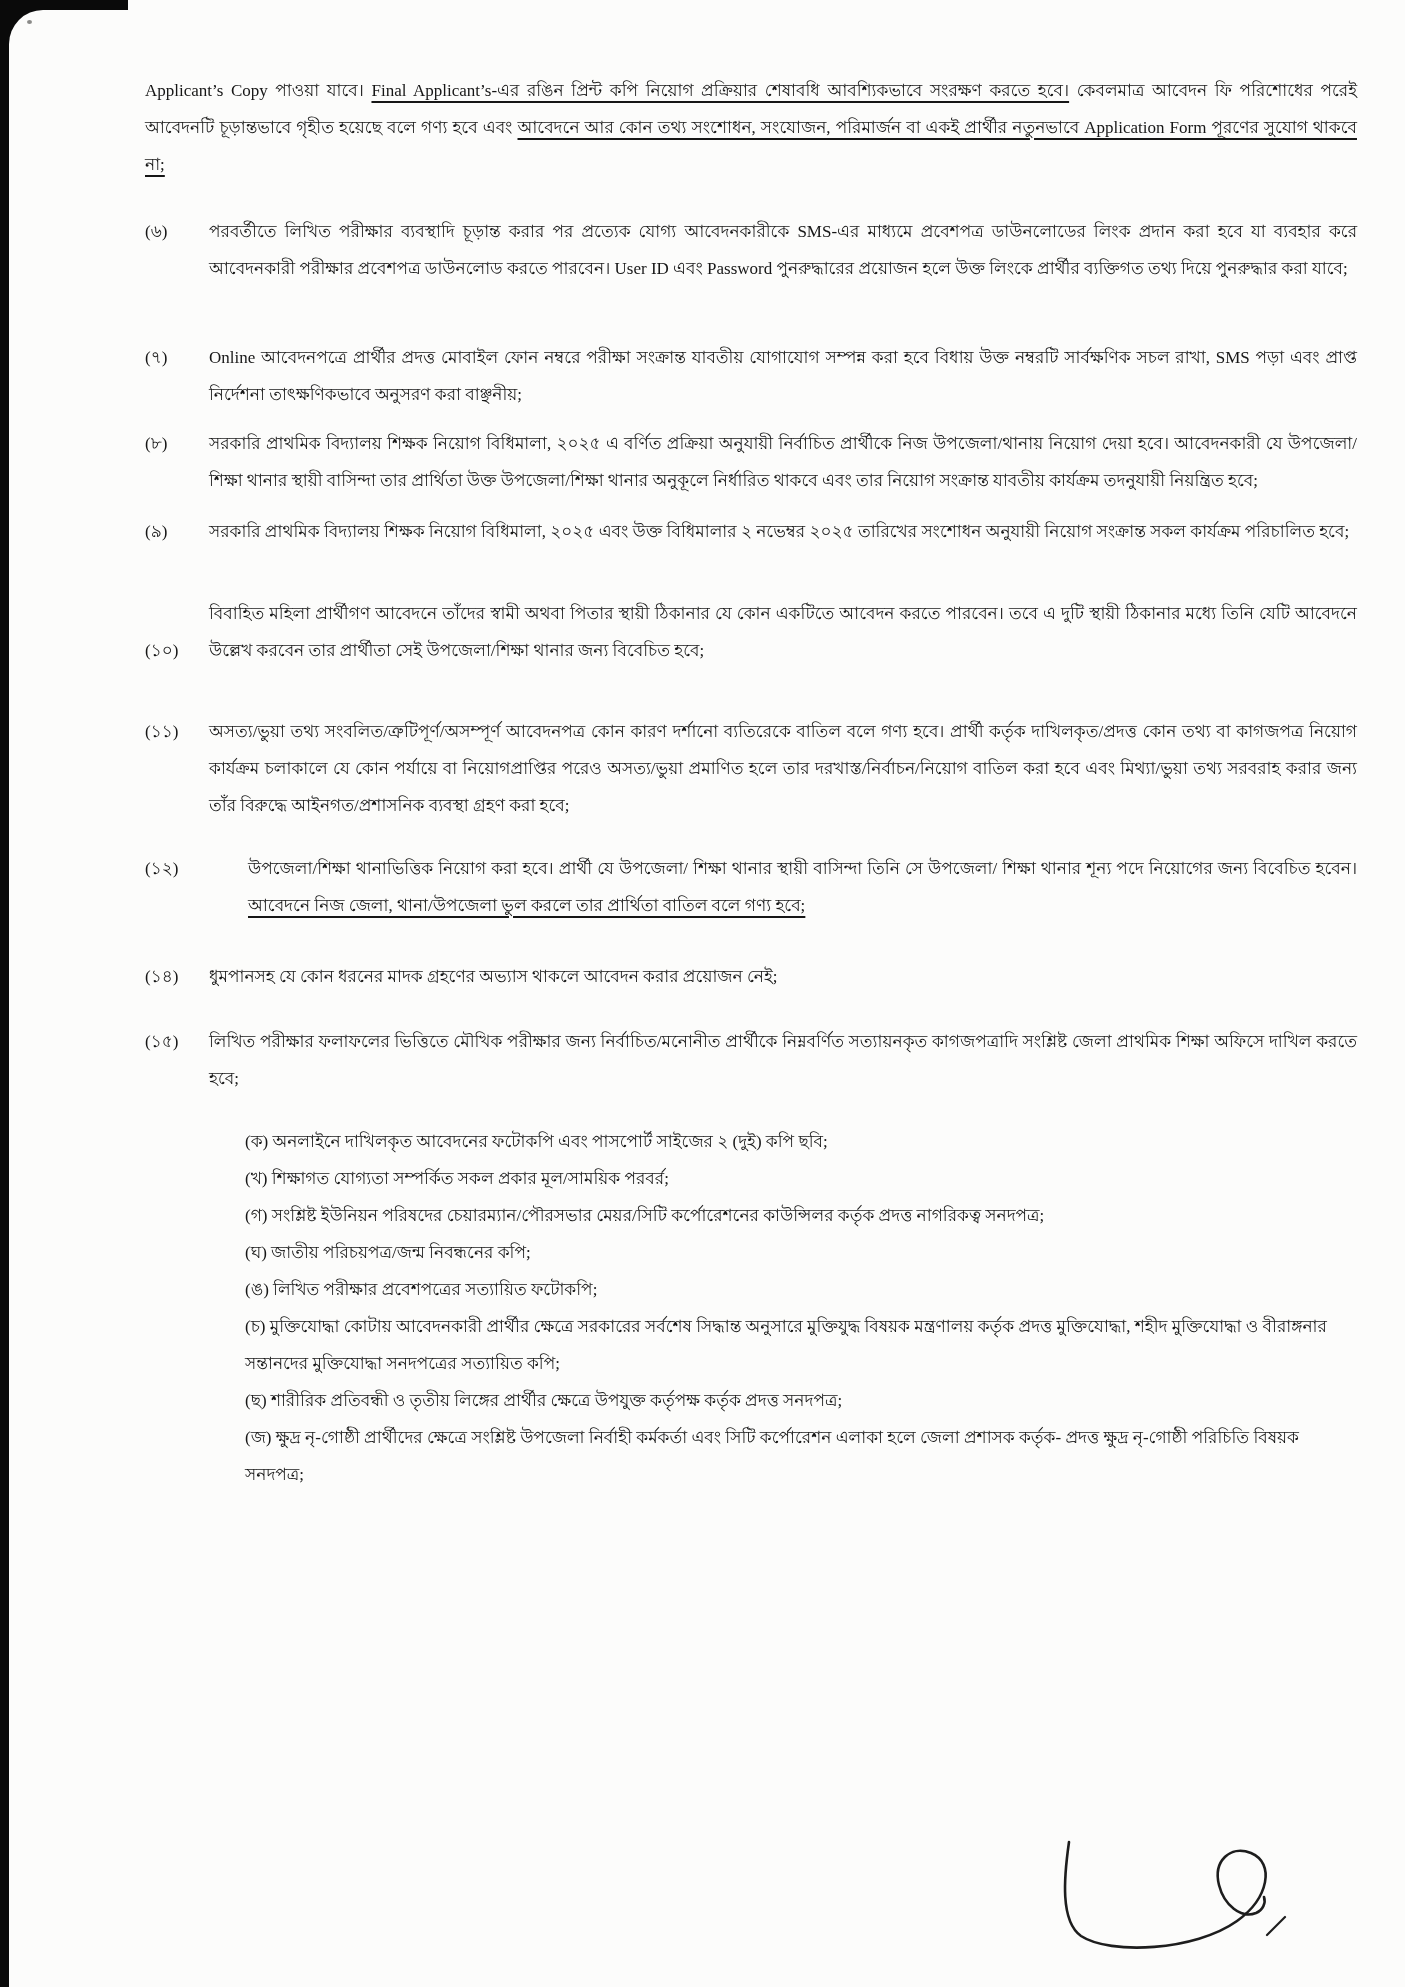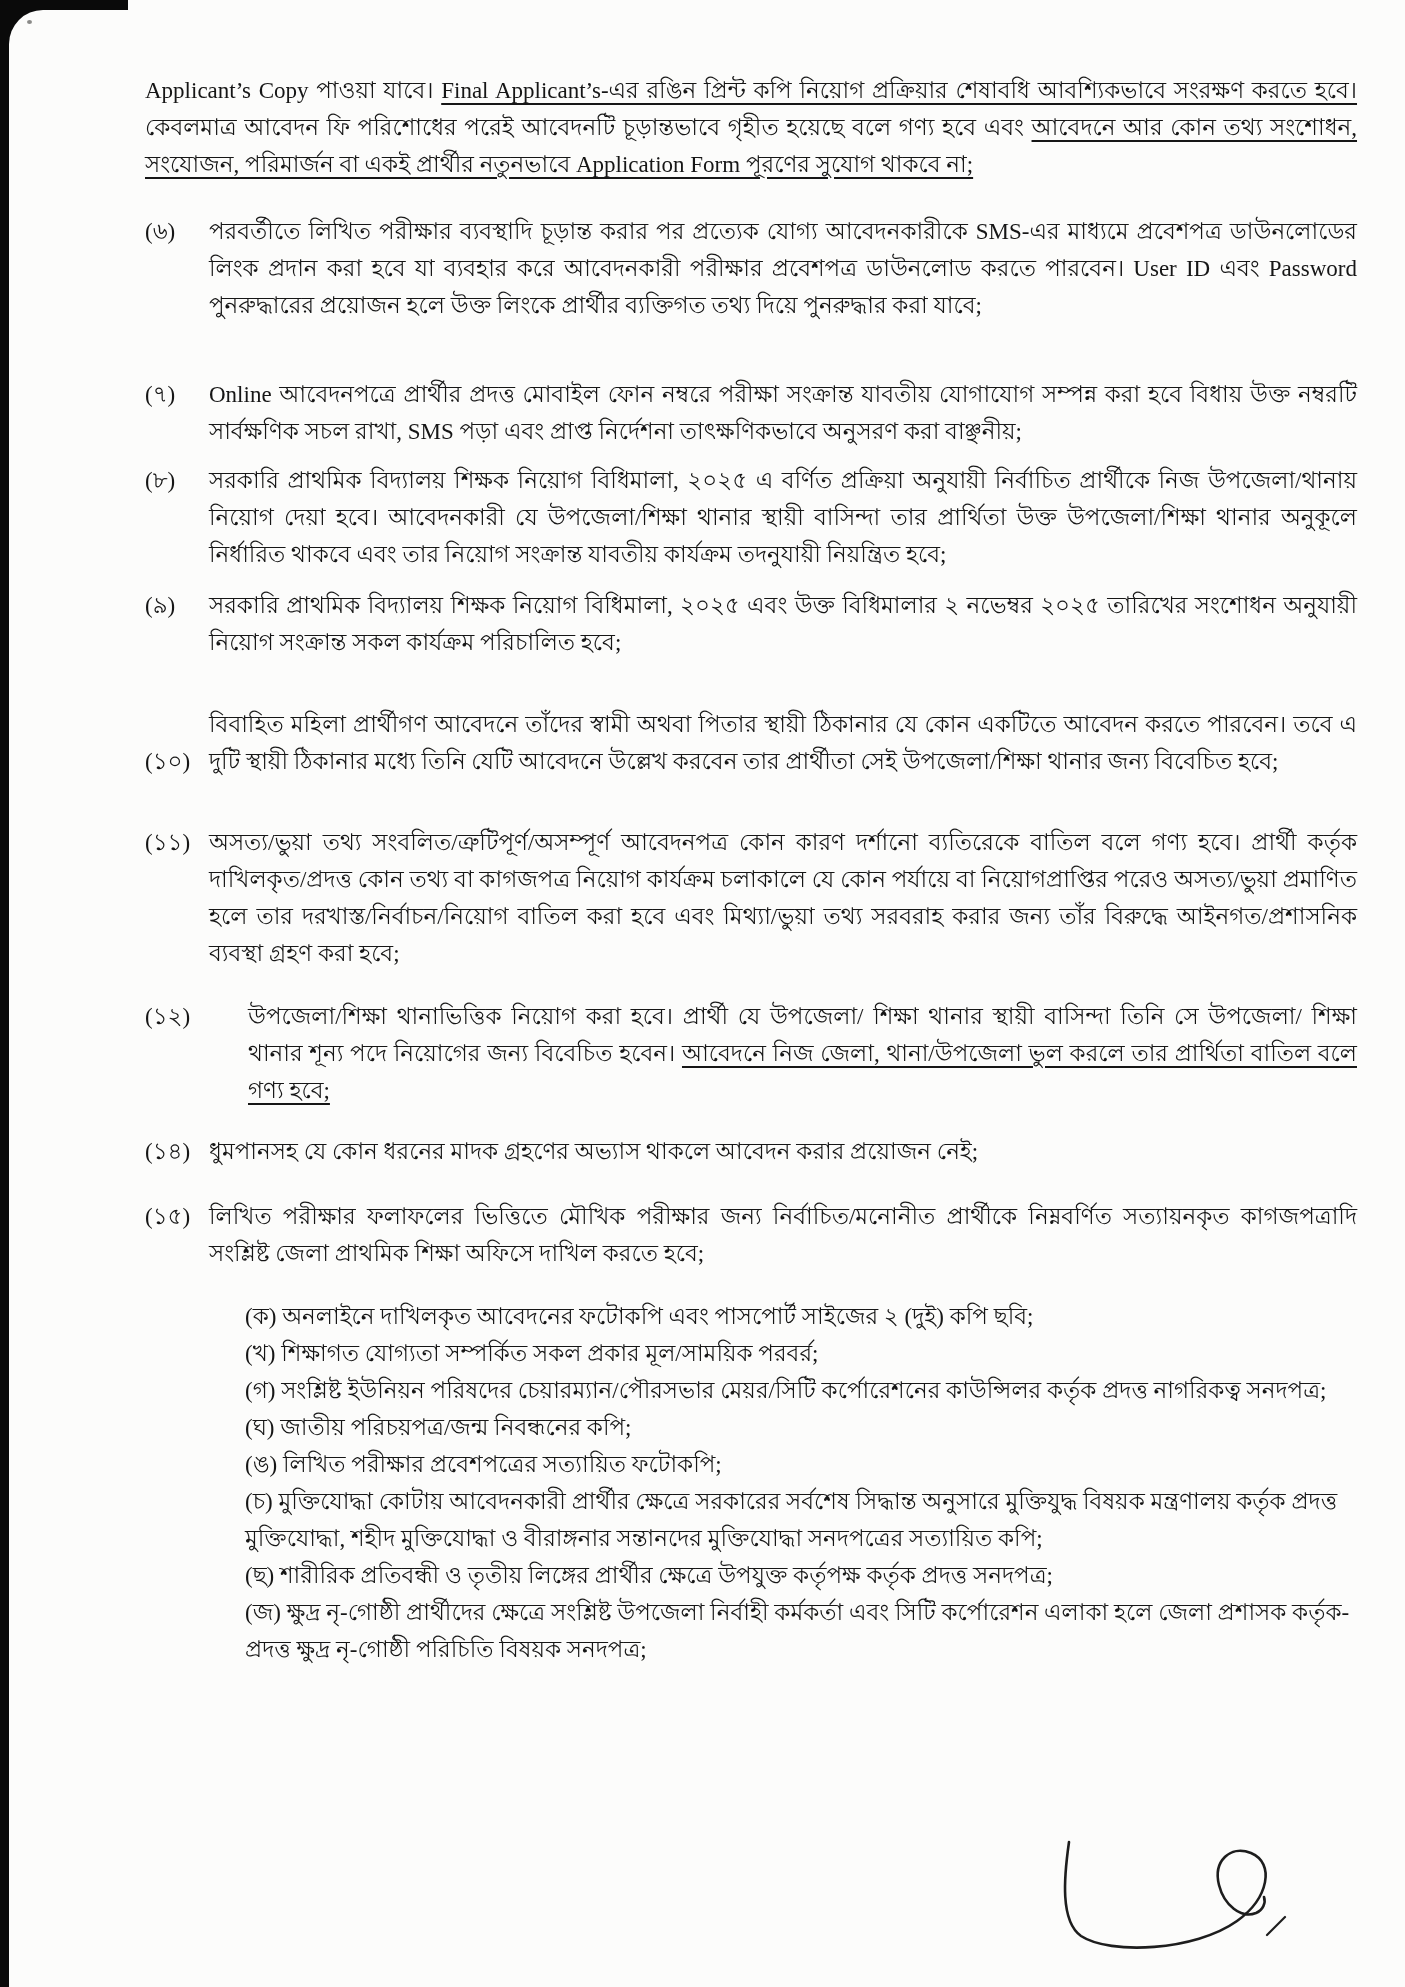--- a/index.html
+++ b/index.html
@@ -31,33 +31,33 @@
     border-top-left-radius:34px;
   }
   .scan-speck{
     position:absolute;top:20px;left:27px;width:5px;height:4px;
     background:#8a8a88;border-radius:50%;
   }
   
   .content{
     position:absolute;
     top:72px;left:145px;right:48px;
-    font-size:23px;
+    font-size:17px;
     line-height:37px;
     text-align:justify;
   }
   .intro{ margin:0 0 0 64px; }
   .item{ display:flex; }
   .item .num{ flex:0 0 64px; text-align:left; }
   .item .body{ flex:1; }
   .para{ margin:0; }
   .u span, span.u{ text-decoration:underline; text-underline-offset:5px; text-decoration-thickness:1.5px; }
   .mt-i6{margin-top:30px;} .mt-i7{margin-top:52px;} .mt-i8{margin-top:12px;}
   .mt-i9{margin-top:14px;} .mt-i10{margin-top:45px;align-items:flex-end;} .mt-i11{margin-top:44px;}
-  .mt-i12{margin-top:26px;gap:39px;} .mt-i13{margin-top:30px;} .mt-i14{margin-top:24px;}
+  .mt-i12{margin-top:26px;gap:39px;} .mt-i13{margin-top:30px;} .mt-i14{margin-top:34px;}
   .mt-i15{margin-top:28px;}
   .sublist{ margin:26px 0 0 36px; text-align:left; }
   .sub{ margin:0; }
   .signature{
     position:absolute;
     right:100px;bottom:28px;
     width:250px;height:120px;
   }
 </style>
 </head>

